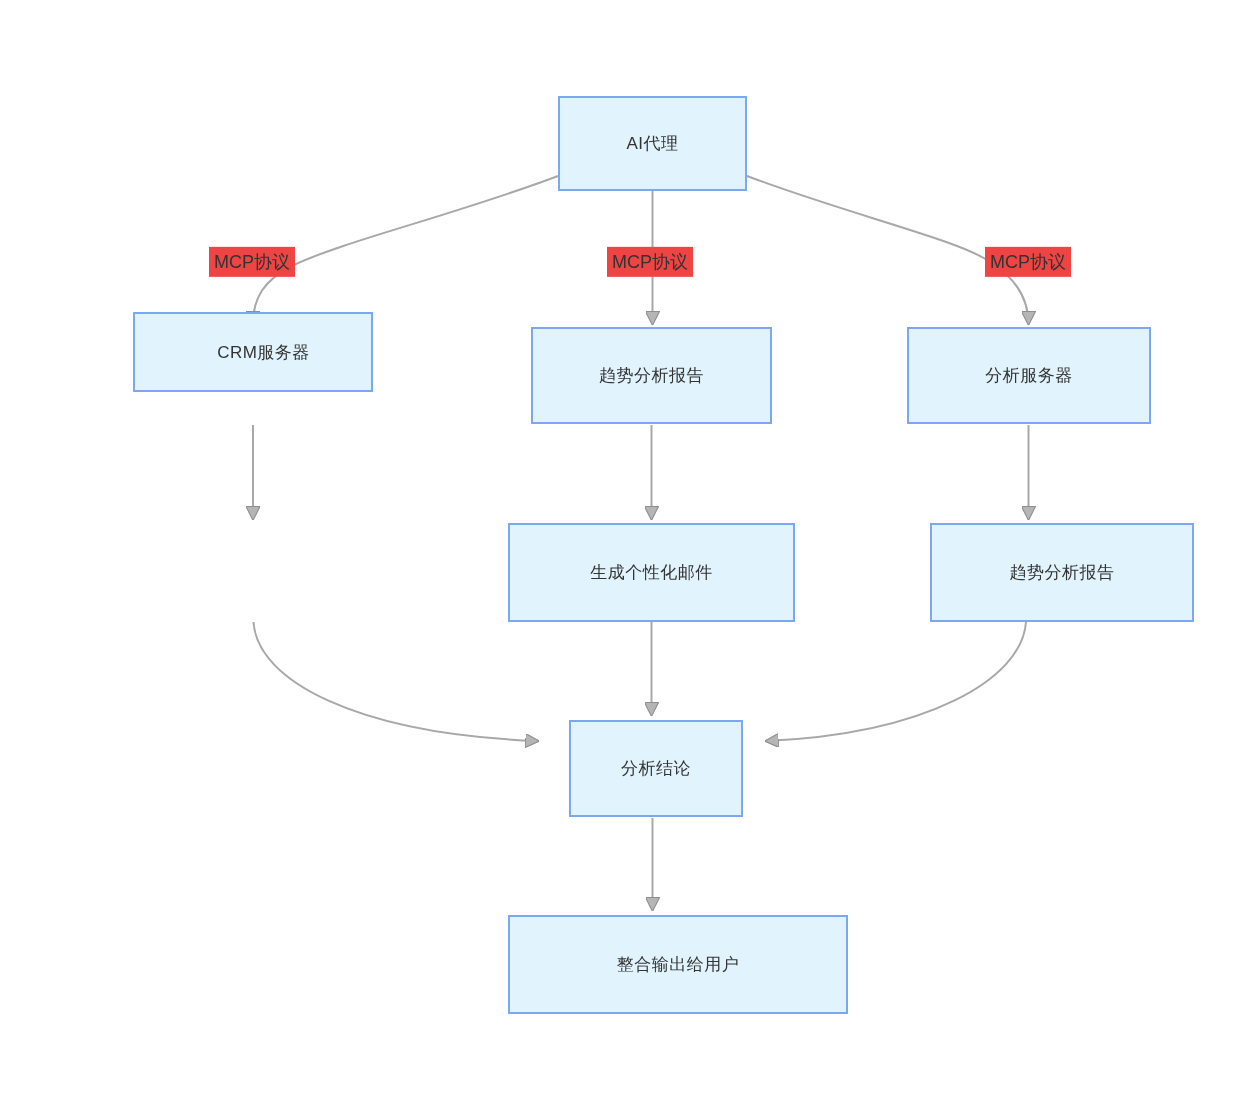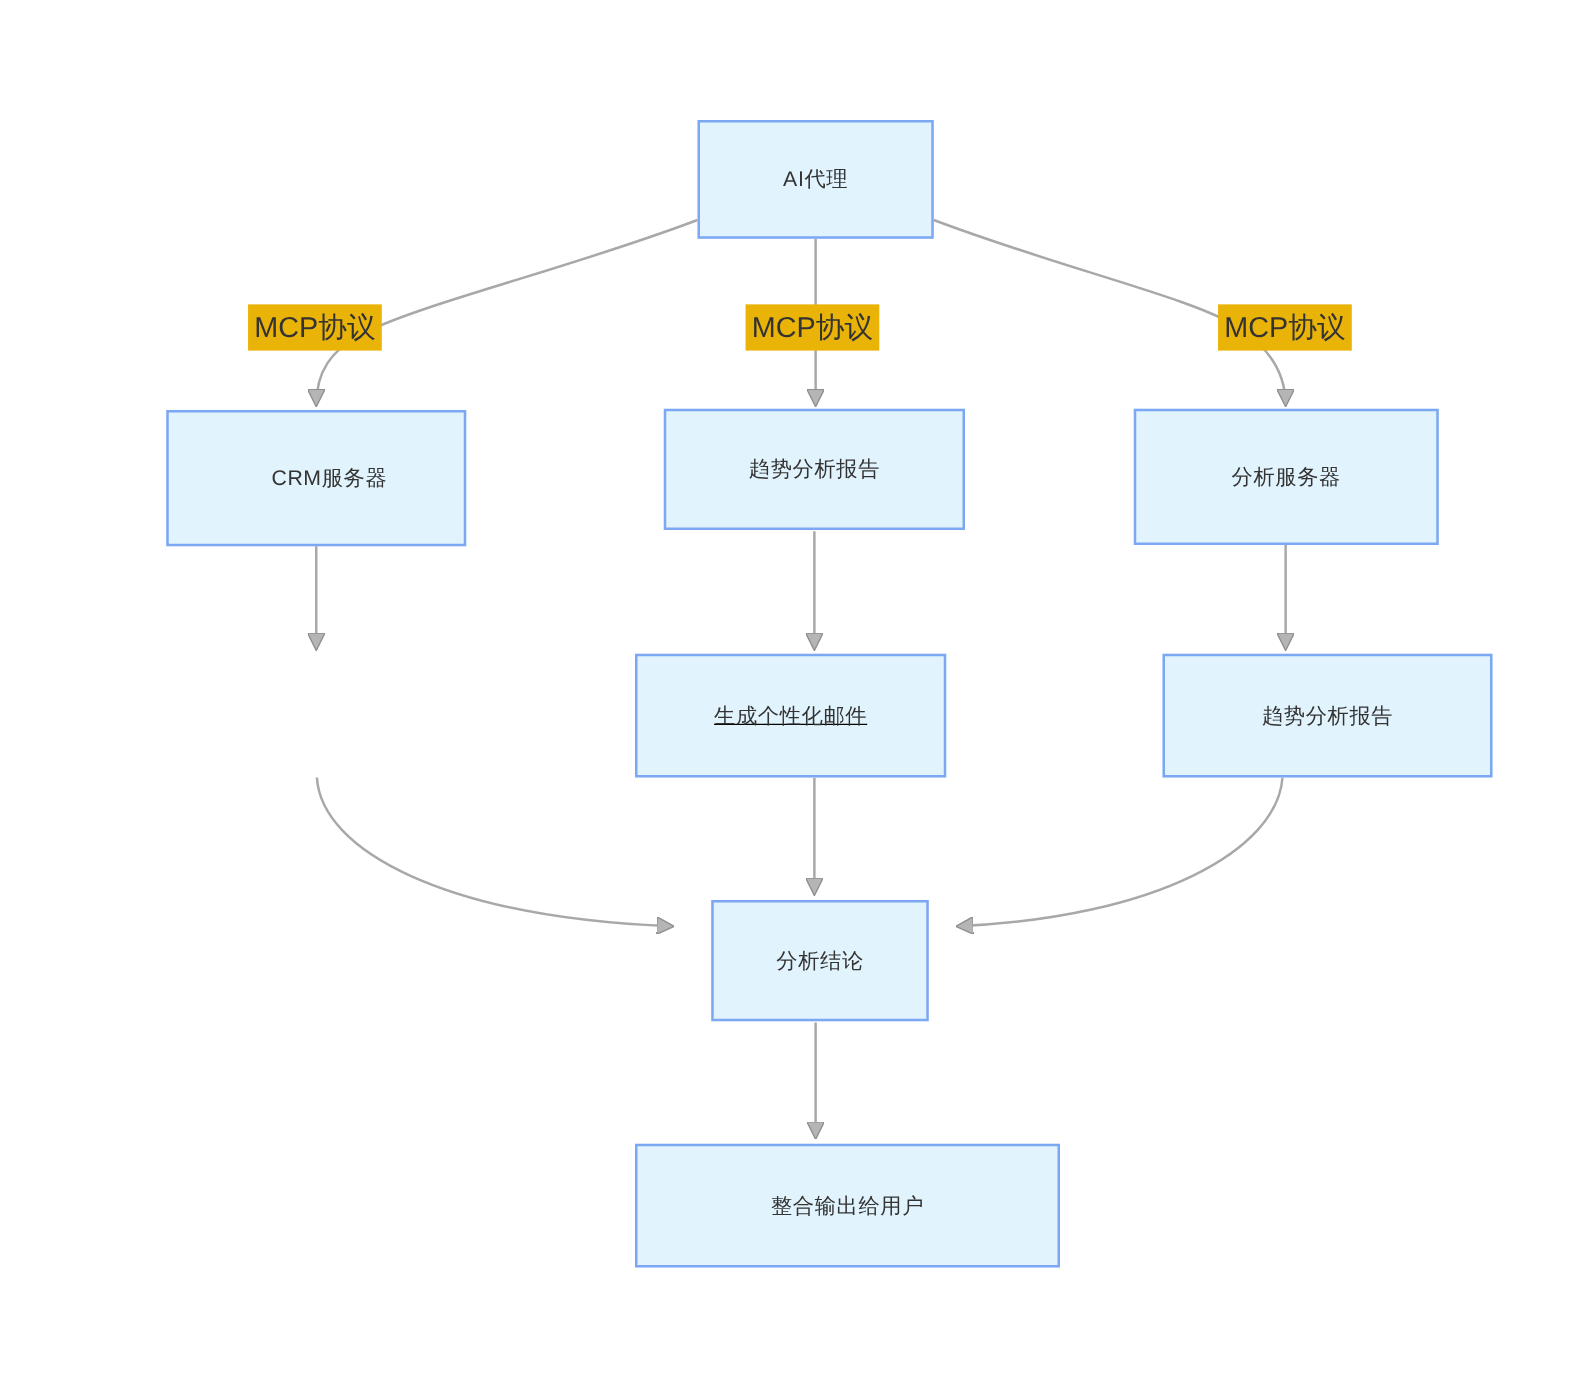--- a/index.html
+++ b/index.html
@@ -39,23 +39,23 @@
   }
   .node-label {
     font-size: 17px;
     color: #333333;
     letter-spacing: 0.5px;
     white-space: nowrap;
   }
   .edge-label {
     position: absolute;
     transform: translate(-50%, -50%);
-    background: #eab308;
+    background: #ef4444;
     color: #333333;
-    font-size: 23px;
+    font-size: 18px;
     line-height: 1.35;
     padding: 3px 5px;
     white-space: nowrap;
   }
 </style>
 </head>
 <body>
 
 <div class="canvas">
 
@@ -78,34 +78,34 @@
     <path class="edge" d="M 651.5 622 L 651.5 715" marker-end="url(#arrow)"></path>
     <path class="edge" d="M 1026 622 C 1022 680, 925 734, 766 741" marker-end="url(#arrow)"></path>
 
     <path class="edge" d="M 652.5 818 L 652.5 910" marker-end="url(#arrow)"></path>
   </svg>
 
   <div class="node" style="left:558px; top:96px; width:189px; height:95px;">
     <span class="node-label">AI代理</span>
   </div>
 
-  <div class="node" style="left:133px; top:328px; width:240px; height:109px;padding-left:21px;">
+  <div class="node" style="left:133px; top:312px; width:240px; height:80px;padding-left:21px;">
     <span class="node-label">CRM服务器</span>
   </div>
 
   <div class="node" style="left:531px; top:327px; width:241px; height:97px;">
     <span class="node-label">趋势分析报告</span>
   </div>
 
-  <div class="node" style="left:907px; top:327px; width:244px; height:109px;justify-content:center;">
+  <div class="node" style="left:907px; top:327px; width:244px; height:97px;justify-content:center;">
     <span class="node-label">分析服务器</span>
   </div>
 
 
-  <div class="node" style="left:508px; top:523px; width:249px; height:99px;text-decoration:underline;">
+  <div class="node" style="left:508px; top:523px; width:287px; height:99px;">
     <span class="node-label">生成个性化邮件</span>
   </div>
 
   <div class="node" style="left:894px; top:523px; width:264px; height:99px;margin-left:36px;">
     <span class="node-label">趋势分析报告</span>
   </div>
 
   <div class="node" style="left:569px; top:720px; width:174px; height:97px;">
     <span class="node-label">分析结论</span>
   </div>

